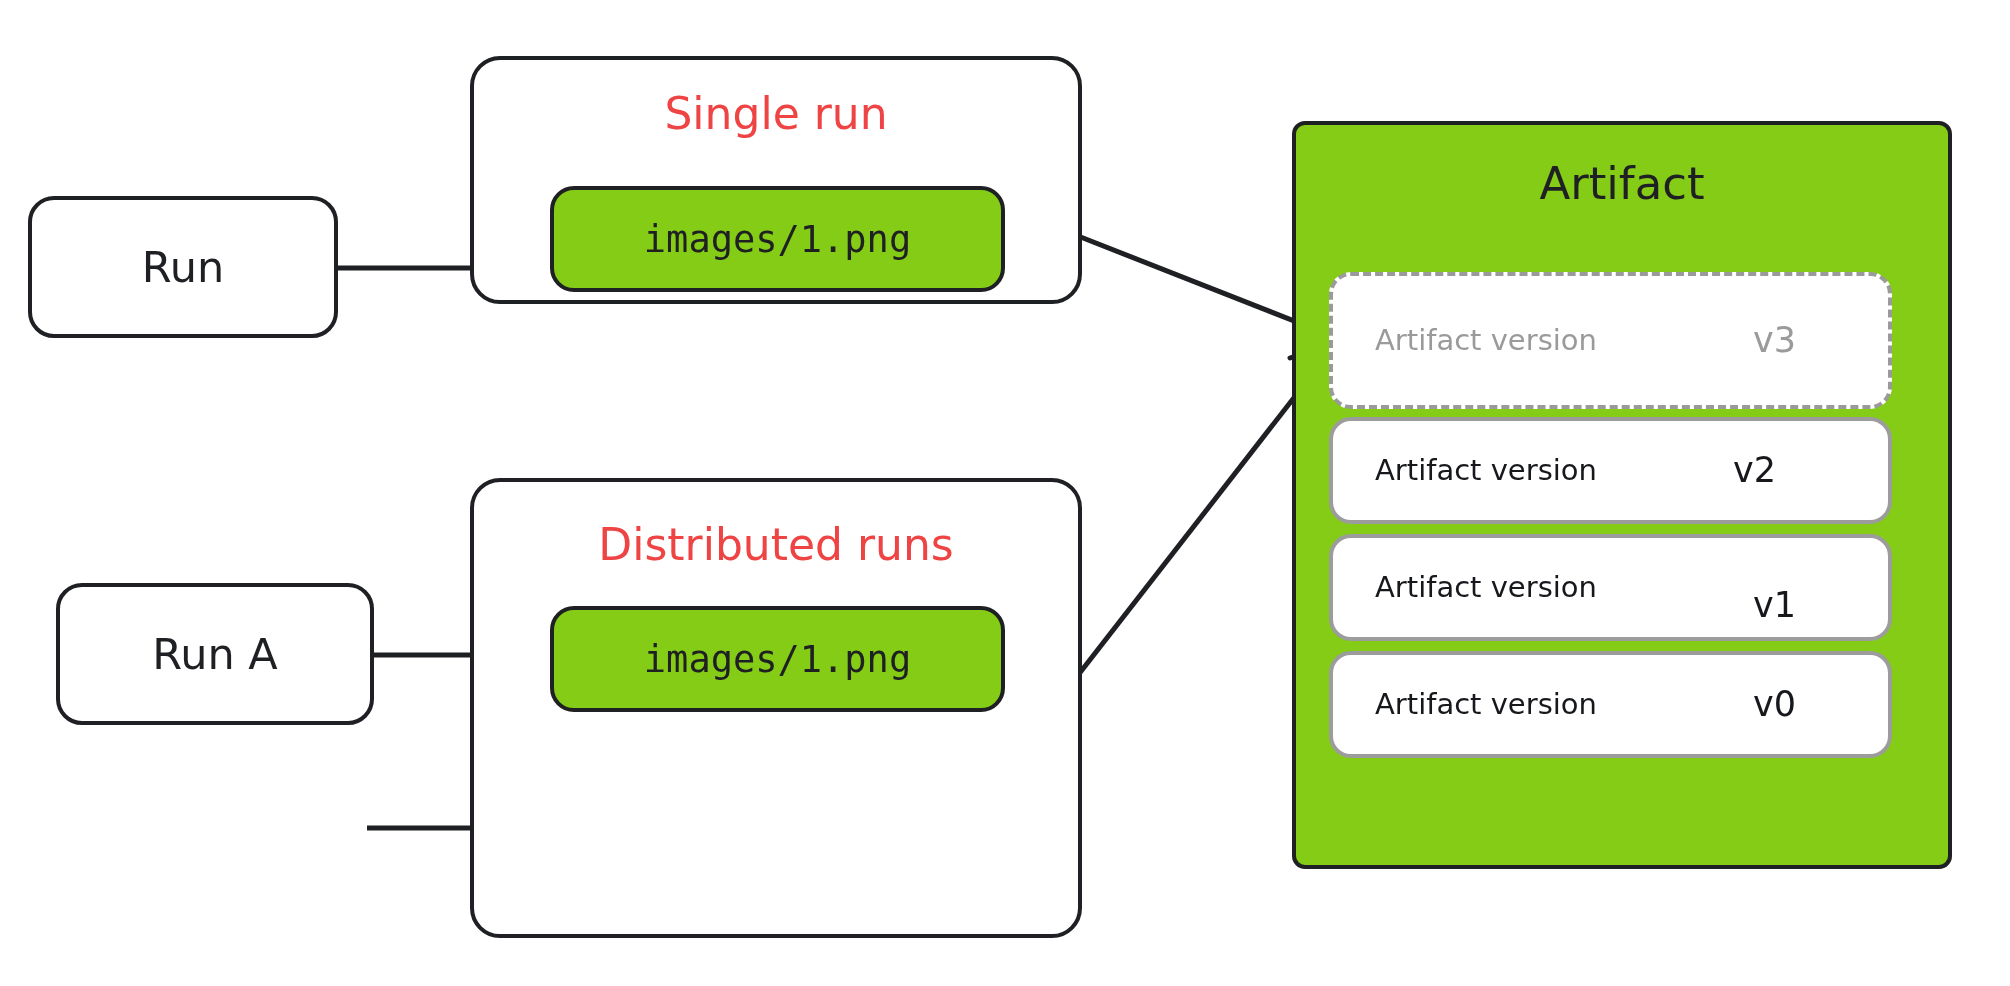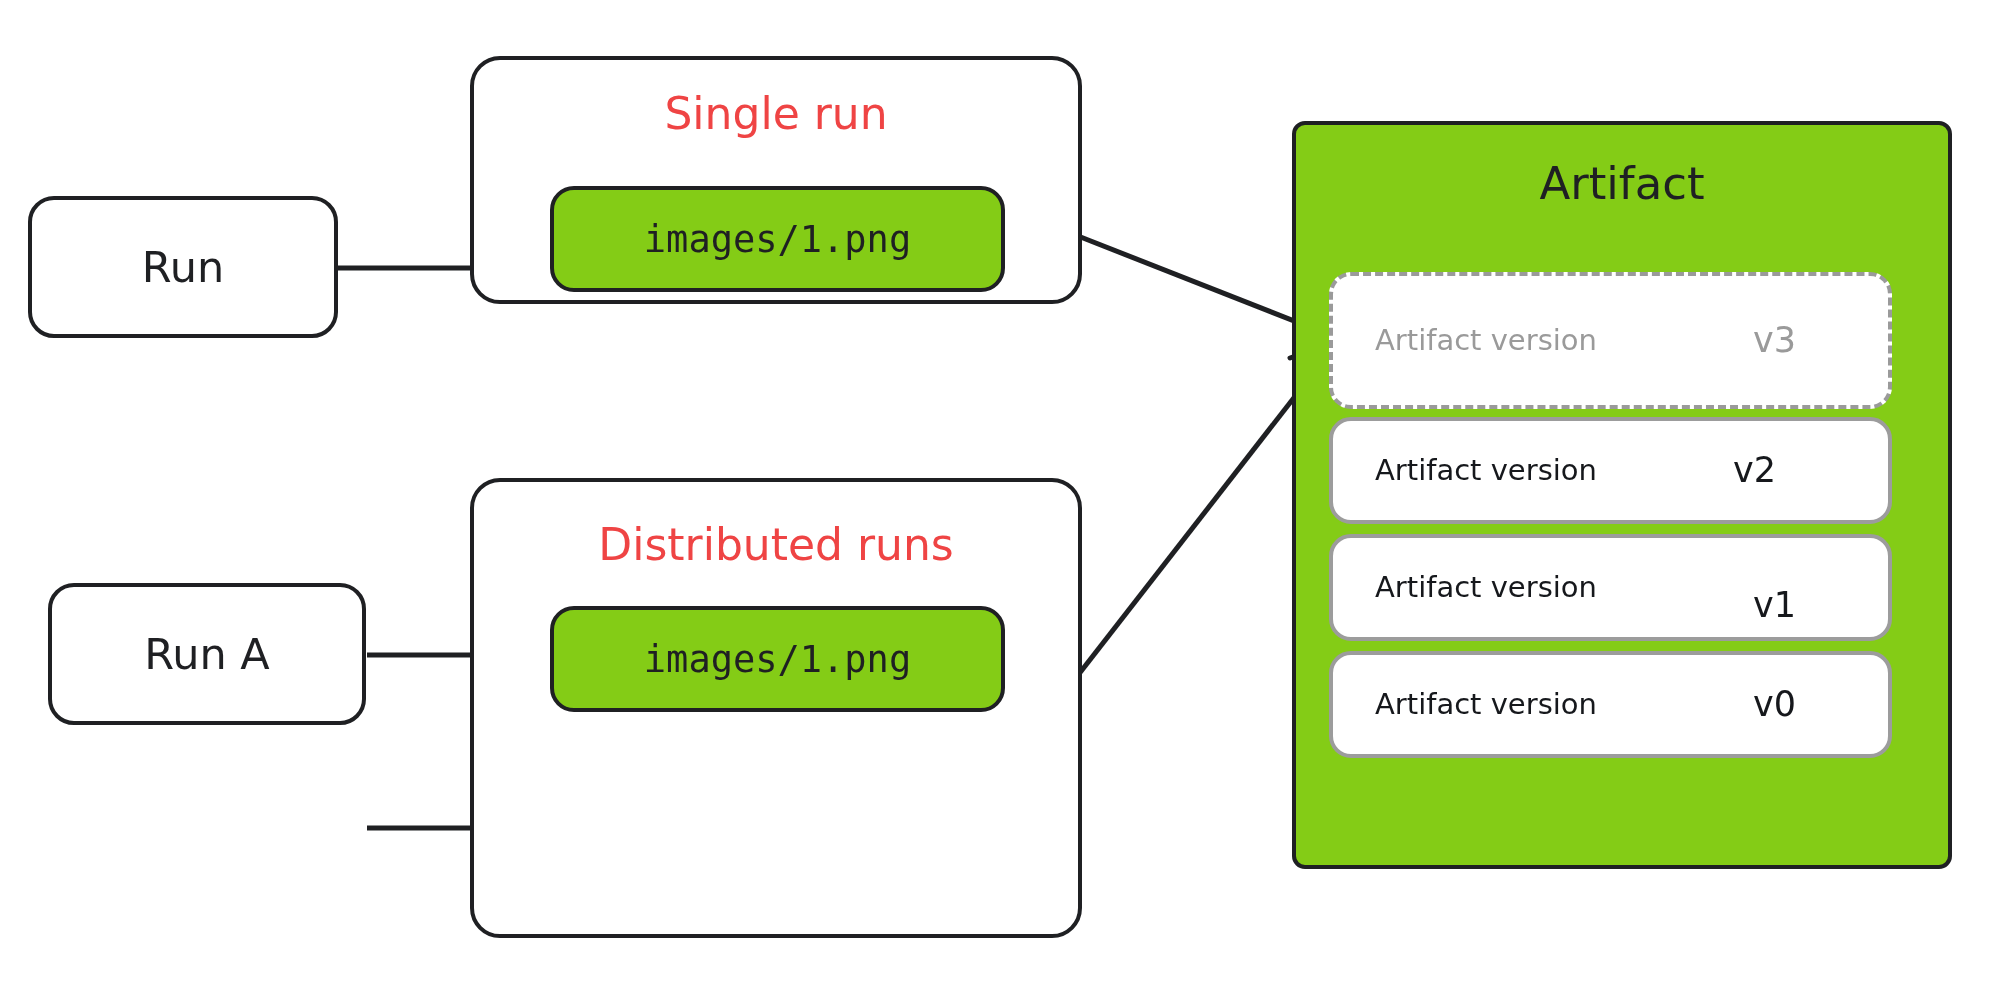--- a/index.html
+++ b/index.html
@@ -194,21 +194,21 @@
     <span class="run-label">Run</span>
   </div>
 
   <div class="node group-box" style="left:470px; top:56px; width:612px; height:248px;">
     <div class="group-title" style="top:32px;">Single run</div>
     <div class="node file-box" style="left:76px; top:126px; width:455px; height:106px;">
       <span class="file-label">images/1.png</span>
     </div>
   </div>
 
-  <div class="node run-box" style="left:48px; top:583px; width:318px; height:142px;">
+  <div class="node run-box" style="left:56px; top:583px; width:318px; height:142px;">
     <span class="run-label">Run A</span>
   </div>
 
 
   <div class="node group-box" style="left:470px; top:478px; width:612px; height:460px;">
     <div class="group-title" style="top:41px;">Distributed runs</div>
 
     <div class="node file-box" style="left:76px; top:124px; width:455px; height:106px;">
       <span class="file-label">images/1.png</span>
     </div>

